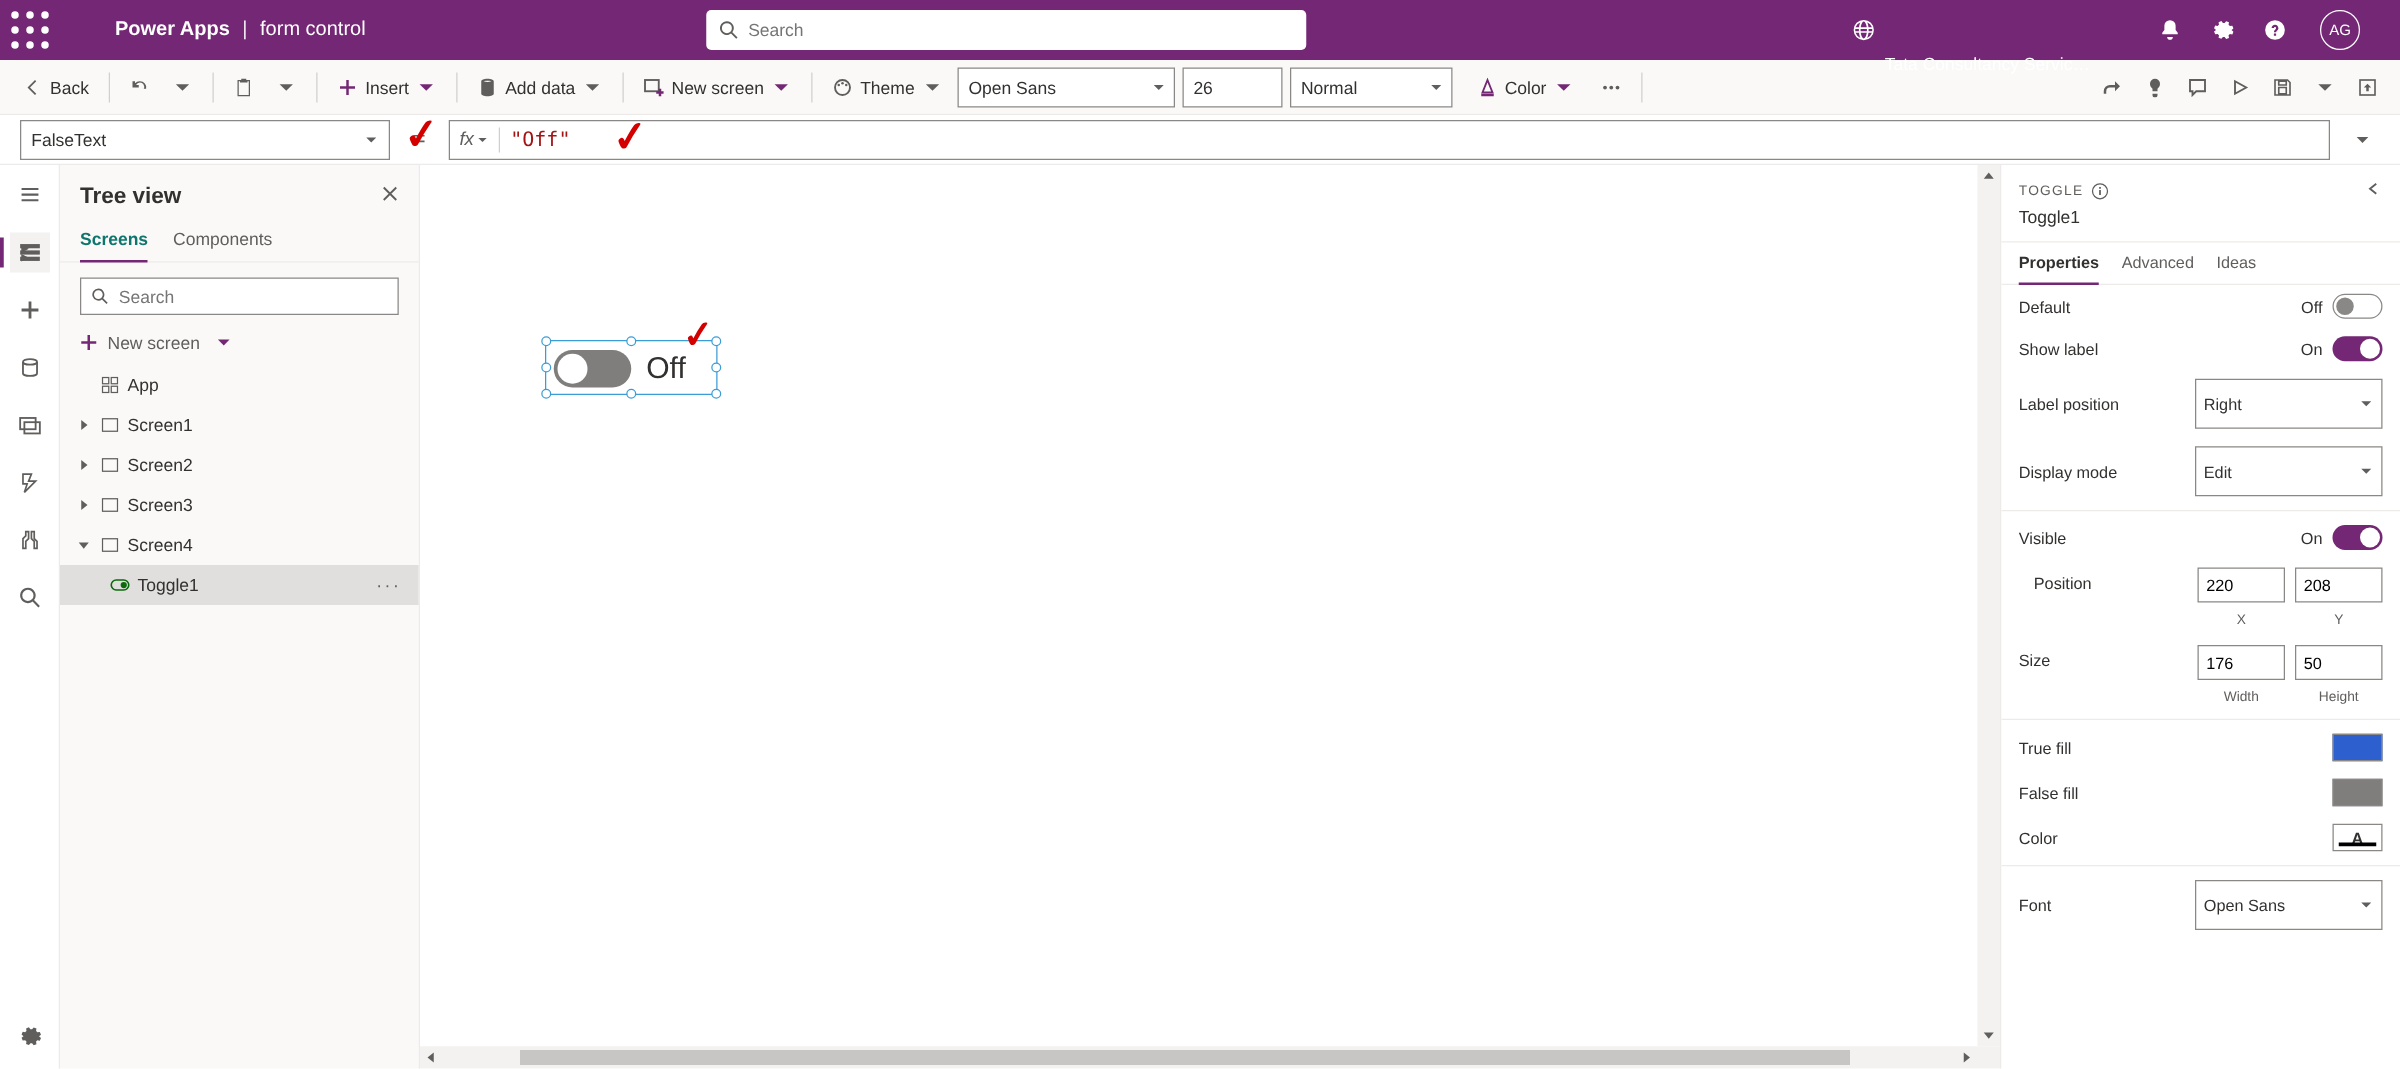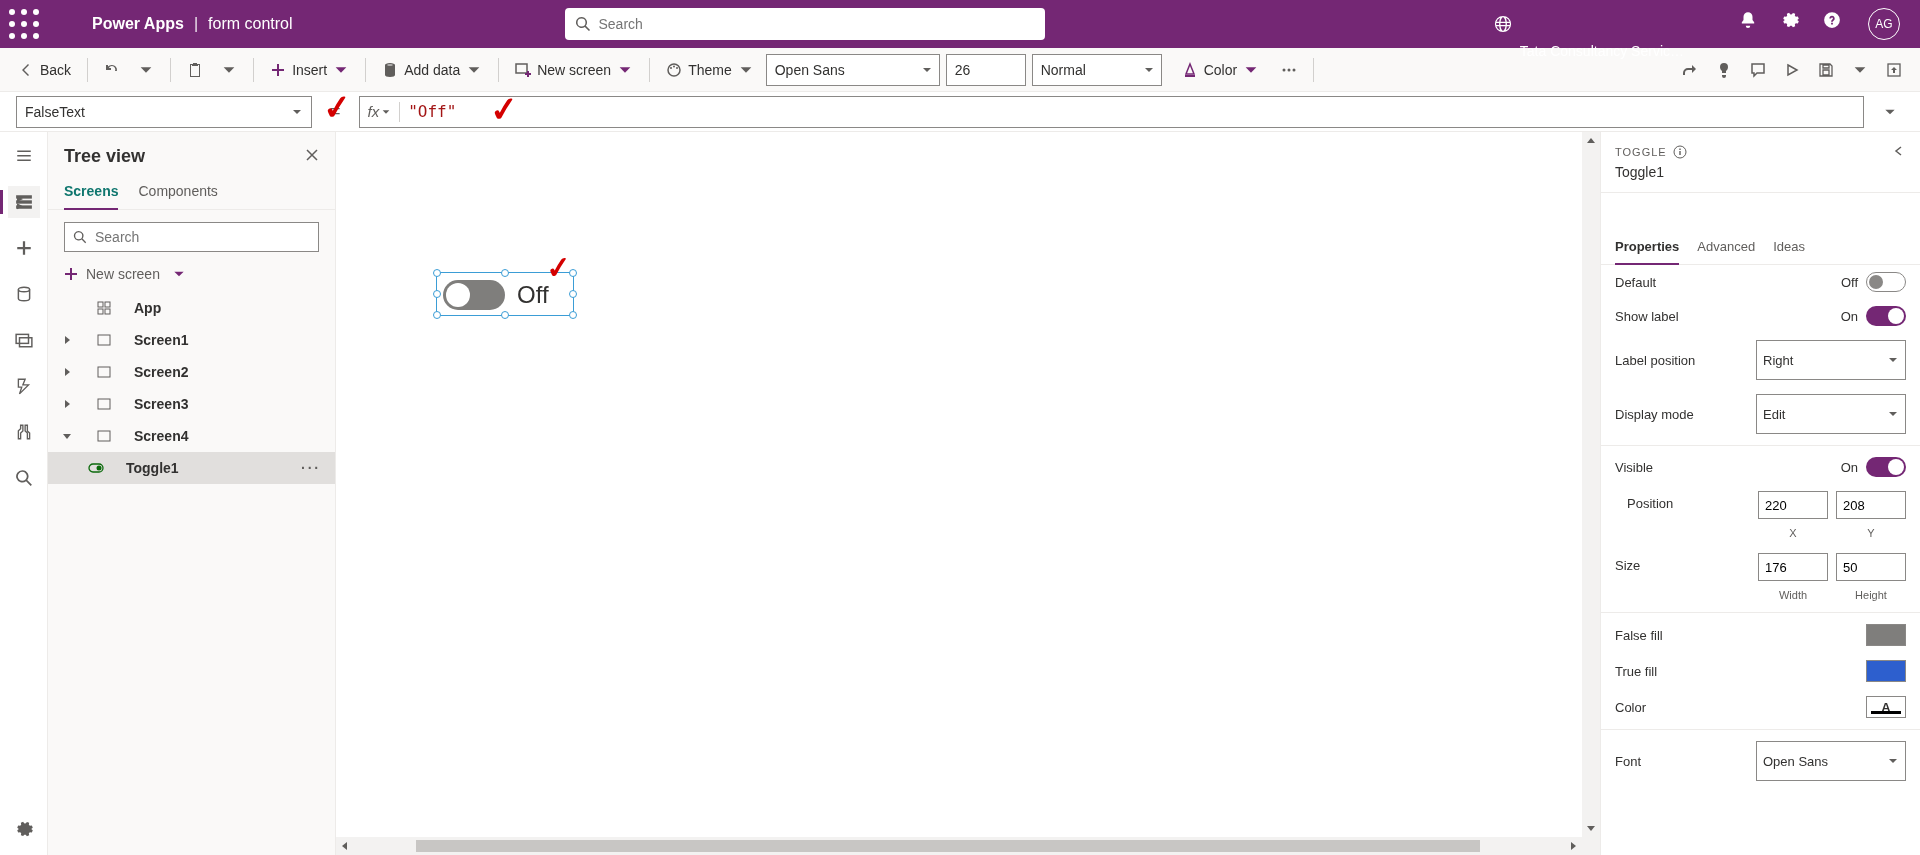--- a/index.html
+++ b/index.html
@@ -15,21 +15,21 @@
 .topbar-spacer1 { flex: 0 0 200px; }
 .search-wrap { width: 480px; height: 32px; background: #fff; border-radius: 4px; display: flex; align-items: center; padding: 0 10px; }
 .search-wrap svg { width: 16px; height: 16px; fill: #605e5c; margin-right: 8px; }
 .search-wrap input { border: none; outline: none; flex: 1; font-size: 14px; color: #323130; }
 .topbar-spacer2 { flex: 1; }
 .env-block { display: flex; align-items: center; gap: 8px; margin-right: 16px; }
 .env-block svg { width: 18px; height: 18px; fill: #fff; }
 .env-text { display: flex; flex-direction: column; line-height: 1.1; }
 .env-text .lbl { font-size: 11px; opacity: .9; }
 .env-text .val { font-size: 14px; margin-top: 44px; }
-.top-icons { display: flex; gap: 18px; margin-right: 12px; }
+.top-icons { display: flex; align-items: center; gap: 18px; margin-right: 24px; }
 .top-icons .iconbtn { width: 24px; height: 24px; display: flex; align-items: center; justify-content: center; cursor: pointer; }
 .top-icons svg { width: 18px; height: 18px; fill: #fff; }
 .avatar { width: 32px; height: 32px; border: 1px solid #fff; border-radius: 50%; display: flex; align-items: center; justify-content: center; font-size: 12px; margin-left: 6px; }
 
 
 .cmdbar { height: 44px; background: #faf9f8; border-bottom: 1px solid #edebe9; display: flex; align-items: center; padding: 0 12px; gap: 6px; }
 .cmdbtn { display: flex; align-items: center; gap: 6px; padding: 4px 6px; cursor: pointer; color: #323130; }
 .cmdbtn svg { width: 16px; height: 16px; fill: #605e5c; }
 .cmdbtn.purple svg { fill: #742774; }
 .vsep { width: 1px; height: 24px; background: #d2d0ce; margin: 0 4px; }
@@ -69,21 +69,21 @@
 .treetabs { display: flex; gap: 20px; padding: 0 16px; border-bottom: 1px solid #edebe9; }
 .treetabs .tab { padding: 8px 0 10px; cursor: pointer; color: #605e5c; position: relative; }
 .treetabs .tab.active { color: #0f766e; font-weight: 600; }
 .treetabs .tab.active::after { content:""; position:absolute; left:0; right:0; bottom:-1px; height:2px; background:#742774; }
 .treesearch { margin: 12px 16px 8px; height: 30px; border: 1px solid #8a8886; display: flex; align-items: center; padding: 0 8px; gap: 8px; background:#fff; }
 .treesearch svg { width: 14px; height: 14px; fill: #605e5c; }
 .treesearch input { border: none; outline: none; flex: 1; font-size: 14px; background:transparent; }
 .newscreen-row { display: flex; align-items: center; gap: 8px; padding: 6px 16px; color: #605e5c; cursor: pointer; }
 .newscreen-row svg { width: 14px; height: 14px; fill: #742774; }
 .treelist { flex: 1; overflow: auto; padding-top: 4px; }
-.treenode { display: flex; align-items: center; gap: 22px; height: 32px; padding: 0 8px 0 12px; cursor: pointer; font-weight: bold; }
+.treenode { display: flex; align-items: center; gap: 6px; height: 32px; padding: 0 8px 0 12px; cursor: pointer; }
 .treenode .caret { width: 14px; display: flex; justify-content: center; }
 .treenode .caret svg { width: 10px; height: 10px; fill: #605e5c; }
 .treenode .icon { width: 16px; display: flex; justify-content: center; }
 .treenode.depth1 { padding-left: 12px; }
 .treenode.depth2 { padding-left: 40px; }
 .treenode.selected { background: #e1dfdd; }
 .treenode .more { margin-left: auto; color: #605e5c; letter-spacing: 2px; padding-right:6px; }
 
 
 .canvas-wrap { flex: 1; position: relative; background: #fff; overflow: hidden; }
@@ -108,21 +108,21 @@
 .toggle-label { font-size:24px; }
 .canvas-check { position:absolute; left:210px; top:118px; color:#d40000; font-size:30px; font-weight:700; transform:rotate(-5deg); }
 
 
 .rightpanel { width: 320px; border-left: 1px solid #edebe9; background:#fff; display:flex; flex-direction:column; overflow-y:auto; }
 .rp-head { padding: 12px 14px 4px; border-bottom: 1px solid #edebe9; }
 .rp-head .type { font-size:11px; letter-spacing:1px; color:#605e5c; display:flex; align-items:center; gap:6px; }
 .rp-head .type svg{width:14px;height:14px;fill:#605e5c;}
 .rp-head .type .expand { margin-left:auto; }
 .rp-head .name { font-size:14px; margin-top:4px; margin-bottom:8px; }
-.rp-tabs { display:flex; gap:18px; padding: 0 14px; border-bottom:1px solid #edebe9;margin-top:38px; }
+.rp-tabs { display:flex; gap:18px; padding: 0 14px; border-bottom:1px solid #edebe9; }
 .rp-tabs .tab { padding:8px 0 10px; cursor:pointer; color:#605e5c; position:relative; font-size:13px; }
 .rp-tabs .tab.active { color:#323130; font-weight:600; }
 .rp-tabs .tab.active::after{content:"";position:absolute;left:0;right:0;bottom:-1px;height:2px;background:#742774;}
 .rp-body { flex:1; overflow-y:auto; }
 .rp-row { display:flex; align-items:center; padding:7px 14px; font-size:13px; }
 .rp-row .lbl { flex:1; color:#323130; }
 .rp-sep { height:1px; background:#edebe9; margin:4px 0; }
 .switch { width:40px; height:20px; border-radius:10px; position:relative; cursor:pointer; }
 .switch.off { background:#fff; border:1px solid #8a8886; }
 .switch.off::after{content:"";position:absolute;left:2px;top:2px;width:14px;height:14px;border-radius:50%;background:#8a8886;}
@@ -654,26 +654,26 @@
             <input class="rp-input" value="50" style="">
           </div>
           <div class="rp-xy-labels">
             <span>Width</span>
             <span>Height</span>
           </div>
         </div>
       </div>
       <div class="rp-sep"></div>
       <div class="rp-row">
+        <span class="lbl">True fill</span>
+        <div class="color-swatch blue"></div>
+      </div>
+      <div class="rp-row">
         <span class="lbl">False fill</span>
         <div class="color-swatch gray"></div>
-      </div>
-      <div class="rp-row">
-        <span class="lbl">True fill</span>
-        <div class="color-swatch blue"></div>
       </div>
       <div class="rp-row">
         <span class="lbl">Color</span>
         <div class="color-swatch textcolor" style="position:relative;">A<div style="position:absolute;left:4px;right:4px;bottom:3px;height:3px;background:#000;"></div></div>
       </div>
       <div class="rp-sep"></div>
       <div class="rp-row">
         <span class="lbl">Font</span>
         <div class="rp-select wide">
             <span>Open Sans</span>

